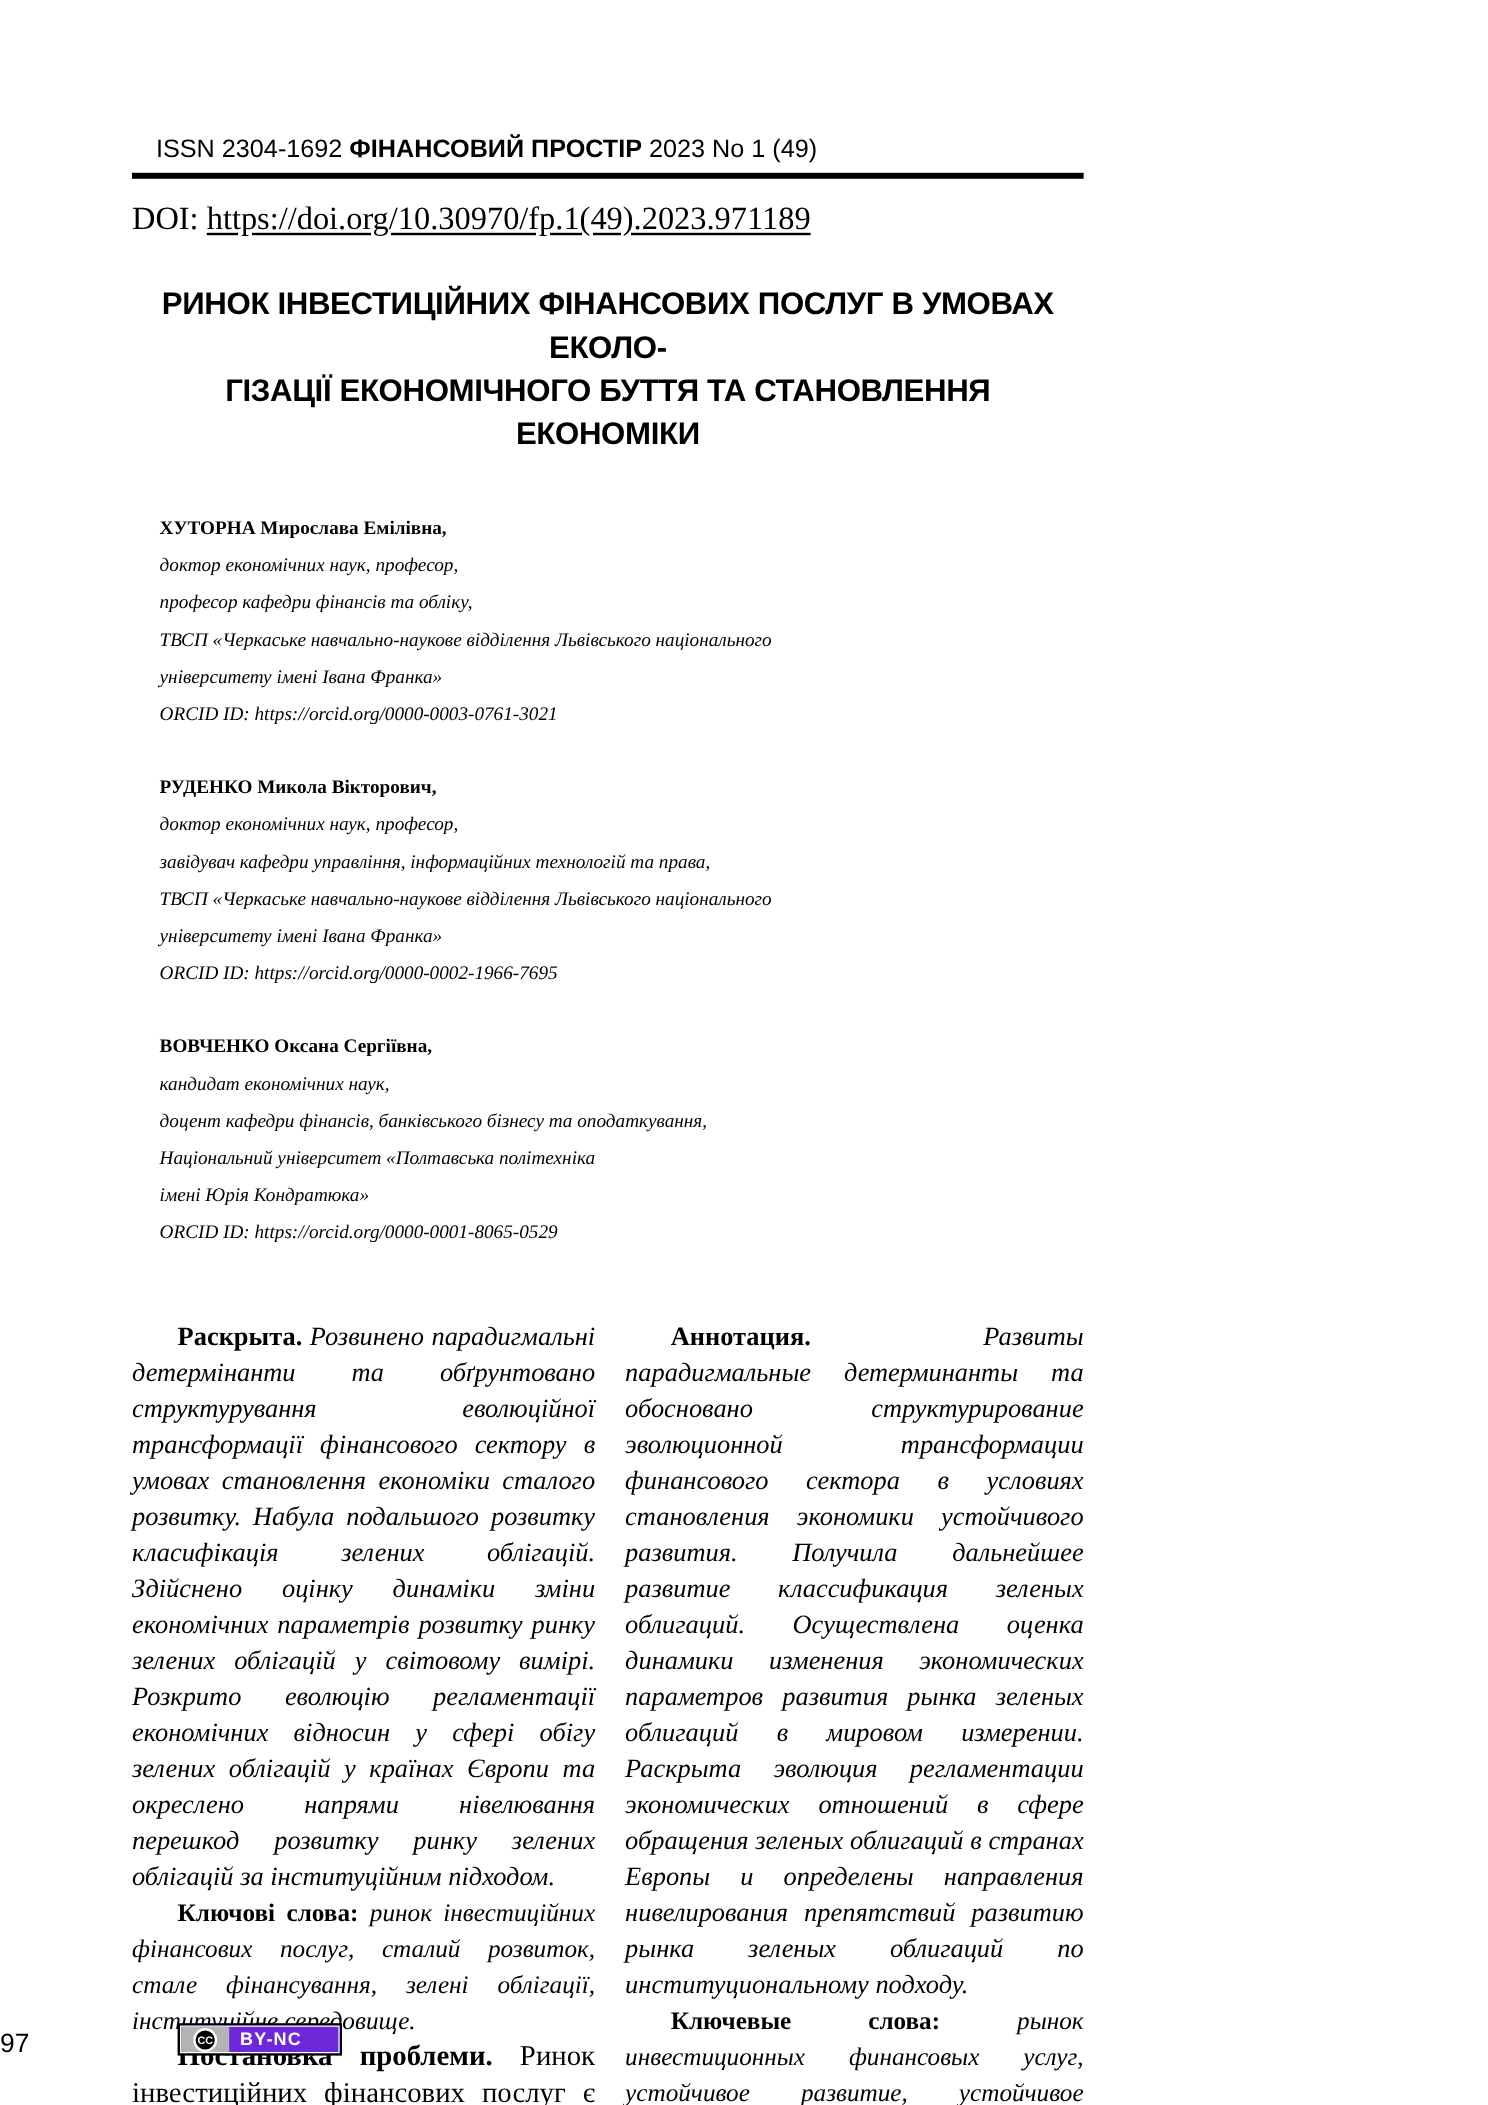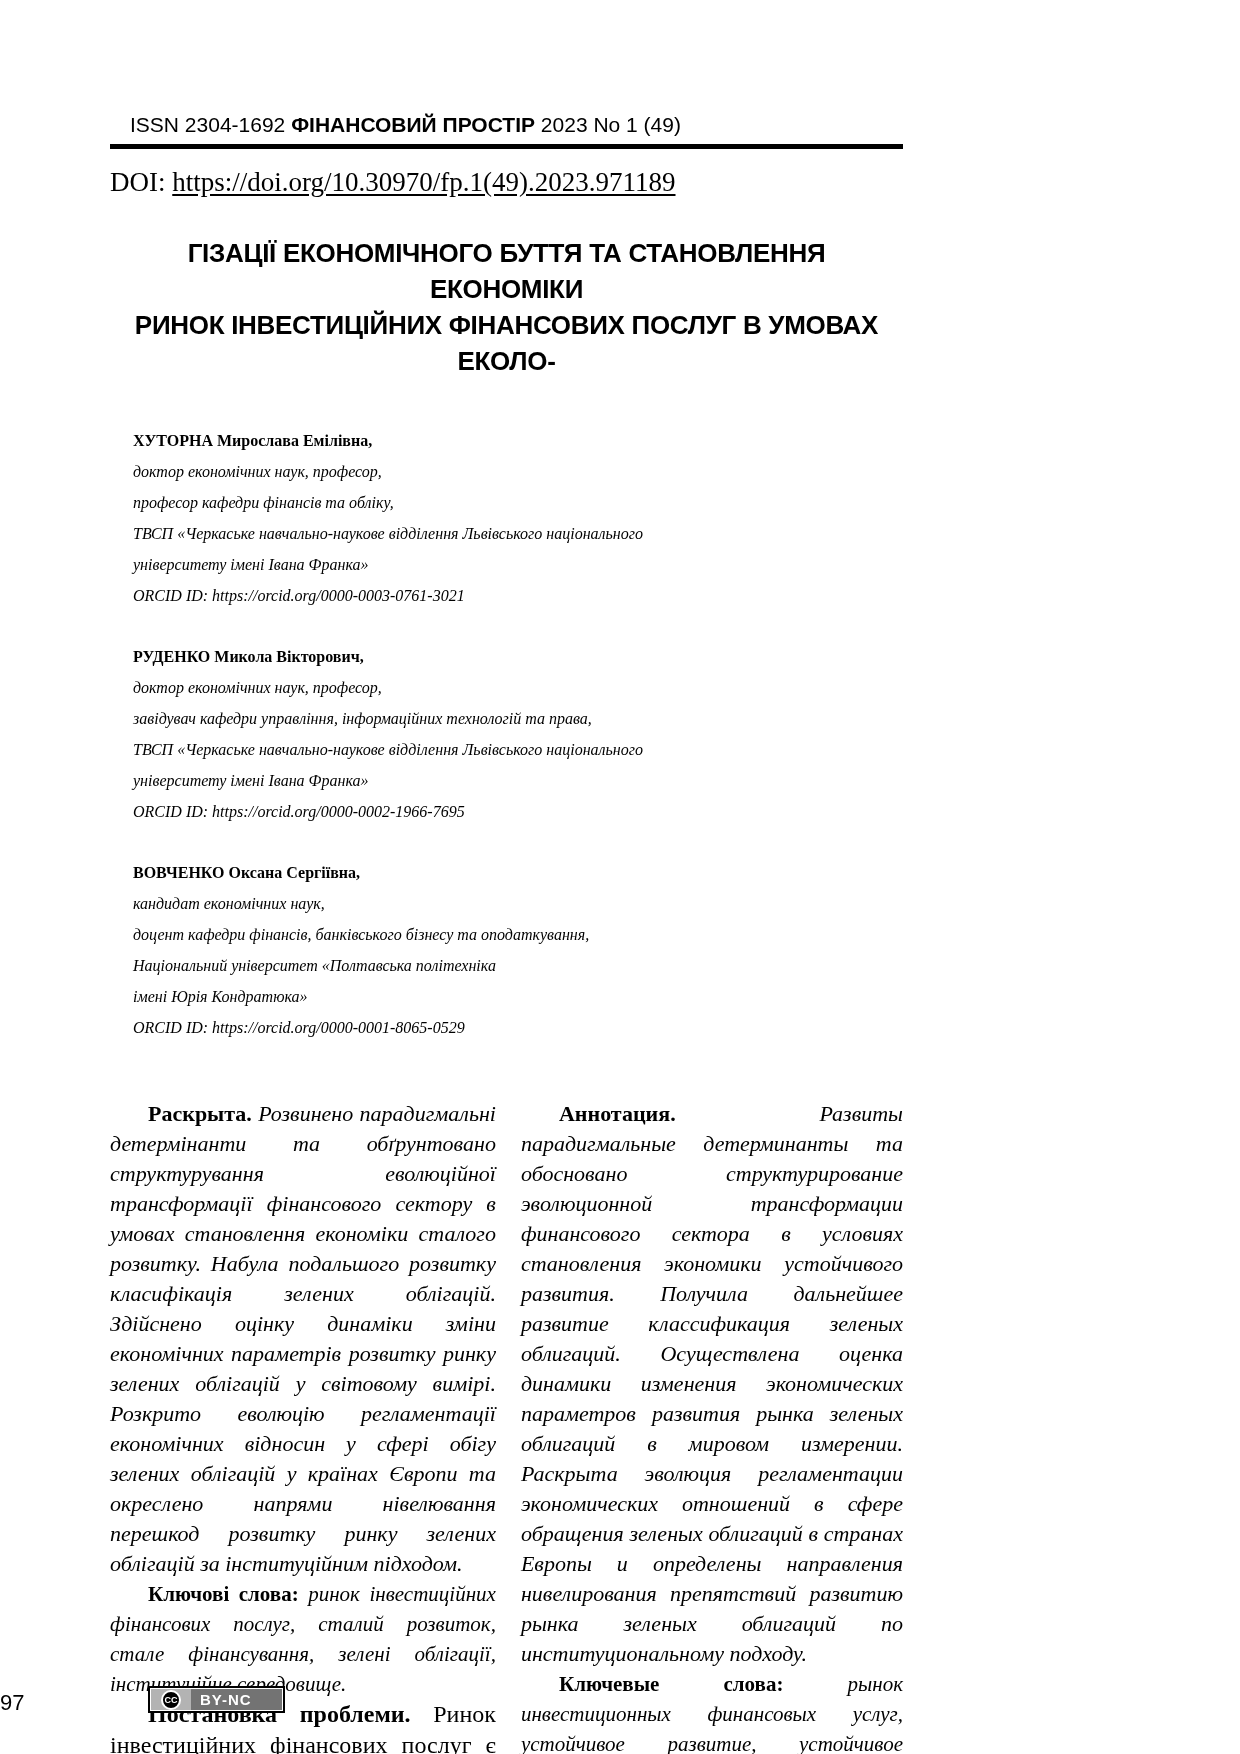--- a/index.html
+++ b/index.html
@@ -94,21 +94,21 @@
     box-sizing: border-box;
     padding: 2px;
     display: flex;
     cursor: pointer;
   }
   .cc-inner {
     flex: 1;
     border: 1px solid #ffffff;
     display: flex;
     align-items: center;
-    background: #737373;
+    background: #6d28d9;
   }
   .cc-logo-wrap {
     width: 40px;
     align-self: stretch;
     background: #b3b3b3;
     display: flex;
     align-items: center;
     justify-content: center;
   }
   .cc-circle {
@@ -155,22 +155,22 @@
     </div>
     <div class="header-rule"></div>
 
     <p class="doi-line">
       <span>DOI:</span>
       <a class="doi-link">https://doi.org/10.30970/fp.1(49).2023.971189</a>
     </p>
 
 
     <h1 class="title">
+      <span class="title-line">РИНОК ІНВЕСТИЦІЙНИХ ФІНАНСОВИХ ПОСЛУГ В УМОВАХ ЕКОЛО-</span>
       <span class="title-line">ГІЗАЦІЇ ЕКОНОМІЧНОГО БУТТЯ ТА СТАНОВЛЕННЯ ЕКОНОМІКИ</span>
-      <span class="title-line">РИНОК ІНВЕСТИЦІЙНИХ ФІНАНСОВИХ ПОСЛУГ В УМОВАХ ЕКОЛО-</span>
     </h1>
 
     <div class="authors">
 
       <div class="author">
         <p class="author-name">ХУТОРНА Мирослава Емілівна,</p>
         <p class="author-line">доктор економічних наук, професор,</p>
         <p class="author-line">професор кафедри фінансів та обліку,</p>
         <p class="author-line">ТВСП «Черкаське навчально-наукове відділення Львівського національного</p>
         <p class="author-line">університету імені Івана Франка»</p>

